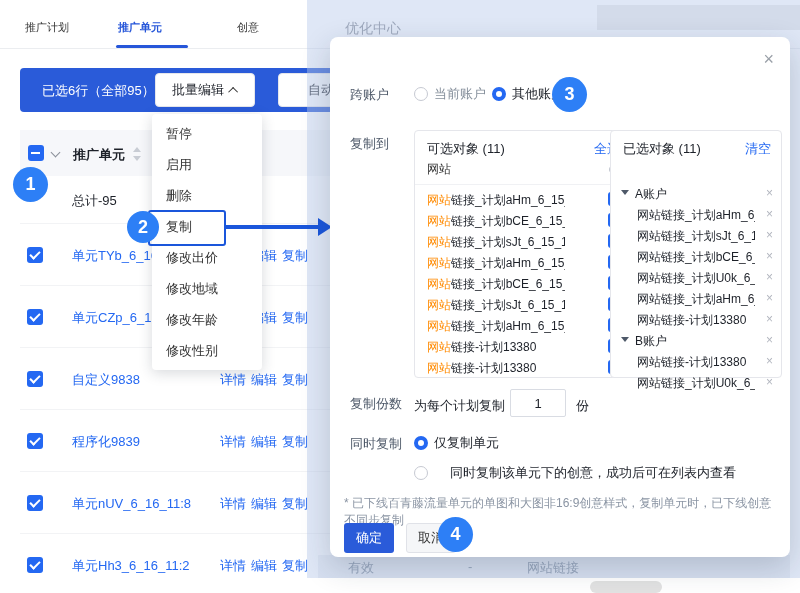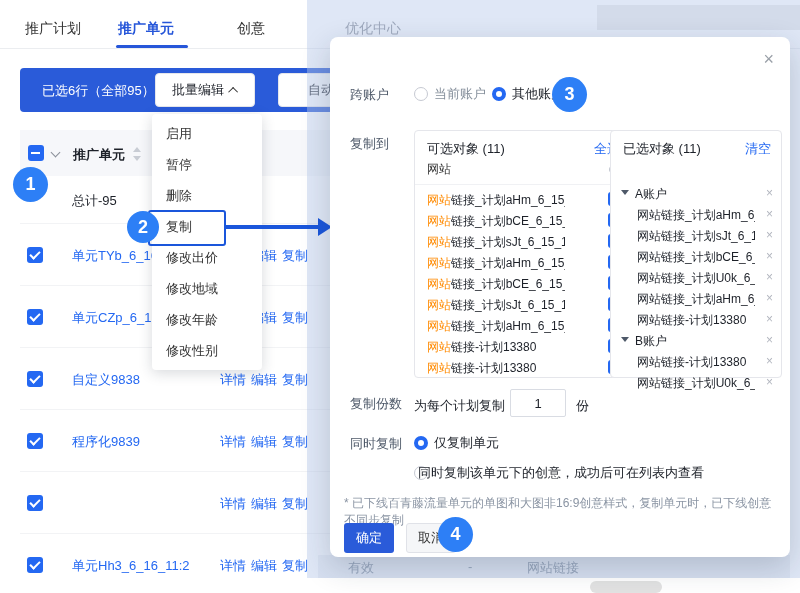--- a/index.html
+++ b/index.html
@@ -1,21 +1,21 @@
 <!DOCTYPE html>
 <html><head>
 <meta charset="utf-8">
 <style>
   * { margin:0; padding:0; box-sizing:border-box; }
   html,body { width:800px; height:593px; overflow:hidden; background:#fff;
     font-family:"Liberation Sans", sans-serif; color:#1d2129; font-size:13px; }
   .abs { position:absolute; }
 
   
-  .tab { position:absolute; top:20px; font-size:14px; color:#333; cursor:pointer; }
+  .tab { position:absolute; top:20px; font-size:11px; color:#333; cursor:pointer; }
   .tab.active { color:#2656d9; font-weight:600; }
   .tab-underline { position:absolute; top:45px; left:116px; width:72px; height:3px; background:#2656d9; border-radius:2px; }
   .tab-hairline { position:absolute; top:48px; left:0; width:800px; height:1px; background:#ebedf0; }
   .opt-center { position:absolute; left:345px; top:20px; color:#8a8f99; font-size:14px; }
   .gray-box { position:absolute; left:597px; top:5px; width:203px; height:25px; background:#eaeaea; }
 
   
   .toolbar { position:absolute; left:20px; top:68px; width:770px; height:44px; background:#2a5bd9; border-radius:4px; }
   .toolbar-text { position:absolute; left:22px; top:14px; color:#fff;text-align:center; }
   .btn-white { position:absolute; top:73px; height:34px; background:#fff; border:1px solid #e5e6eb; border-radius:4px;
@@ -165,39 +165,40 @@
   <div class="cbx row-cbx"></div>
   <div class="row-name">程序化9839</div>
   <div class="actions">
       <span>详情</span>
       <span>编辑</span>
       <span>复制</span>
     </div>
 </div>
 <div class="trow" style="top:472px">
   <div class="cbx row-cbx"></div>
+  <div class="row-name">单元nUV_6_16_11:8</div>
   <div class="actions">
       <span>详情</span>
       <span>编辑</span>
       <span>复制</span>
     </div>
 </div>
 <div class="trow" style="top:534px;border-bottom:none">
   <div class="cbx row-cbx"></div>
   <div class="row-name">单元Hh3_6_16_11:2</div>
   <div class="actions">
       <span>详情</span>
       <span>编辑</span>
       <span>复制</span>
     </div>
 </div>
 
 <div class="menu">
+  <div class="menu-item">暂停</div>
   <div class="menu-item">启用</div>
-  <div class="menu-item">暂停</div>
   <div class="menu-item">删除</div>
   <div class="menu-item">复制</div>
   <div class="menu-item">修改出价</div>
   <div class="menu-item">修改地域</div>
   <div class="menu-item">修改年龄</div>
   <div class="menu-item">修改性别</div>
 </div>
 <div class="hl-box"></div>
 <div class="arrow-line"></div>
 <div class="arrow-head"></div>
@@ -316,21 +317,21 @@
 
   <div class="m-label" style="top:358px">复制份数</div>
   <div class="abs" style="left:84px;top:360px;color:#1d2129">为每个计划复制</div>
   <input class="copies-input" value="1" style="">
   <div class="abs" style="left:246px;top:360px;color:#1d2129">份</div>
 
   <div class="m-label" style="top:398px">同时复制</div>
   <div class="radio sel" style="left:84px;top:399px"></div>
   <div class="abs" style="left:104px;top:397px;color:#1d2129">仅复制单元</div>
   <div class="radio" style="left:84px;top:429px"></div>
-  <div class="abs" style="left:88px;top:427px;color:#1d2129">同时复制该单元下的创意，成功后可在列表内查看</div>
+  <div class="abs" style="left:120px;top:427px;color:#1d2129">同时复制该单元下的创意，成功后可在列表内查看</div>
 
   <div class="m-note">* 已下线百青藤流量单元的单图和大图非16:9创意样式，复制单元时，已下线创意不同步复制</div>
   <button class="btn-primary">确定</button>
   <button class="btn-default">取消</button>
 </div>
 
 <div class="step" style="left:13px;top:167px">1</div>
 <div class="step" style="left:127px;top:211px;width:32px;height:32px;line-height:32px">2</div>
 <div class="step" style="left:552px;top:77px">3</div>
 <div class="step" style="left:438px;top:517px">4</div>

